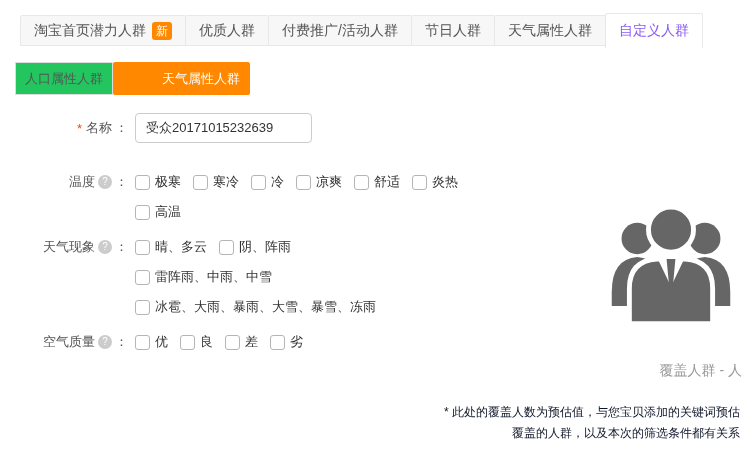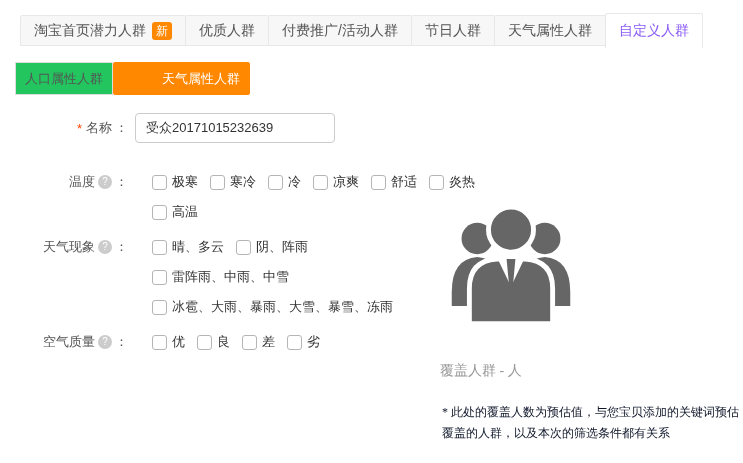--- a/index.html
+++ b/index.html
@@ -44,52 +44,52 @@
     height: 33px; padding: 0 9px;
     font-size: 13px; display: flex; align-items: center;
     cursor: pointer; white-space: nowrap;
   }
   .subtab.unselected { background: #22c55e; border: 1px solid #ddd; color: #555; }
   .subtab.selected { background: #ff8800; border: 1px solid #ff8800; color: #fff; border-radius: 2px; padding-left: 48px; }
 
   
   .form { position: absolute; left: 0; top: 113px; width: 478px; }
   .form-row { display: flex; align-items: flex-start; margin-bottom: 24px; }
-  .form-row.group { margin-bottom: 5px; gap: 17px; }
+  .form-row.group { margin-bottom: 5px; }
   .form-label {
     width: 128px; flex-shrink: 0;
     display: flex; justify-content: flex-end; align-items: center; gap: 3px;
     font-size: 13px; color: #555; height: 30px;
     white-space: nowrap;
   }
   .req { color: #ff4400; margin-right: 1px; }
   .help-icon {
     width: 14px; height: 14px; border-radius: 50%;
     background: #ccc; color: #fff;
     font-size: 10px; line-height: 14px; text-align: center;
     display: inline-block; cursor: pointer;
   }
   .controls { margin-left: 7px; }
   .name-input {
-    width: 200px; height: 30px;
+    width: 177px; height: 30px;
     border: 1px solid #ccc; border-radius: 4px;
     padding: 0 10px; font-size: 13px; color: #333;
     outline: none; font-family: inherit; background: #fff;
   }
   .cb-line { height: 30px; display: flex; align-items: center; text-align: center; }
   .cb-item { display: inline-flex; align-items: center; margin-right: 12px; cursor: pointer; }
   .cb-box {
     width: 15px; height: 15px;
     border: 1px solid #b5b5b5; border-radius: 3px;
     background: #fff; margin-right: 5px; flex-shrink: 0;
   }
   .cb-text { font-size: 13px; color: #333; white-space: nowrap; }
 
   
-  .right-panel { position: absolute; left: 440px; top: 198px; width: 302px; text-align: left; font-family: Liberation Serif, serif; }
+  .right-panel { position: absolute; left: 440px; top: 198px; width: 302px; text-align: right; }
   .people-icon-wrap { display: inline-block; width: 142px; height: 126px; }
   .coverage-label { margin-top: 34px; font-size: 14px; color: #999; }
   .note {
     margin: 22px auto 0 auto; width: 298px;
     font-size: 12px; color: #0f172a; line-height: 21px;
   }
 </style>
 </head>
 <body>
 

